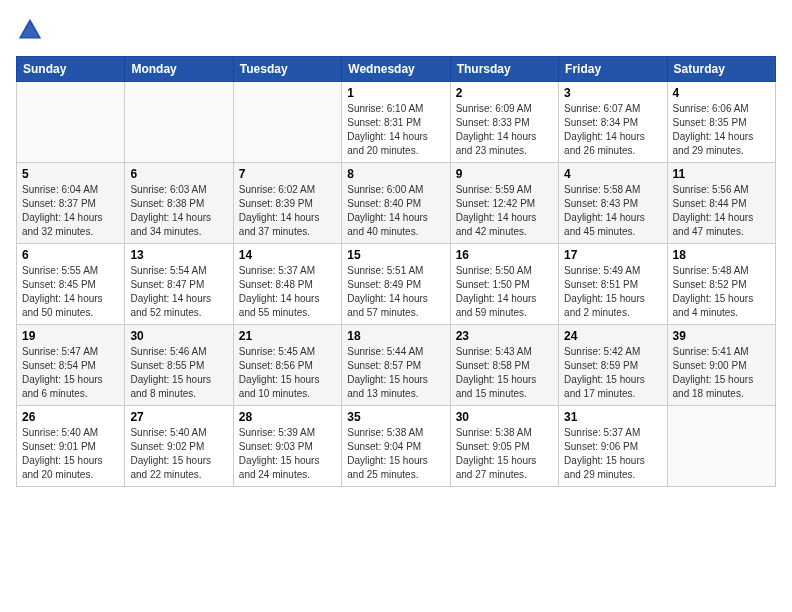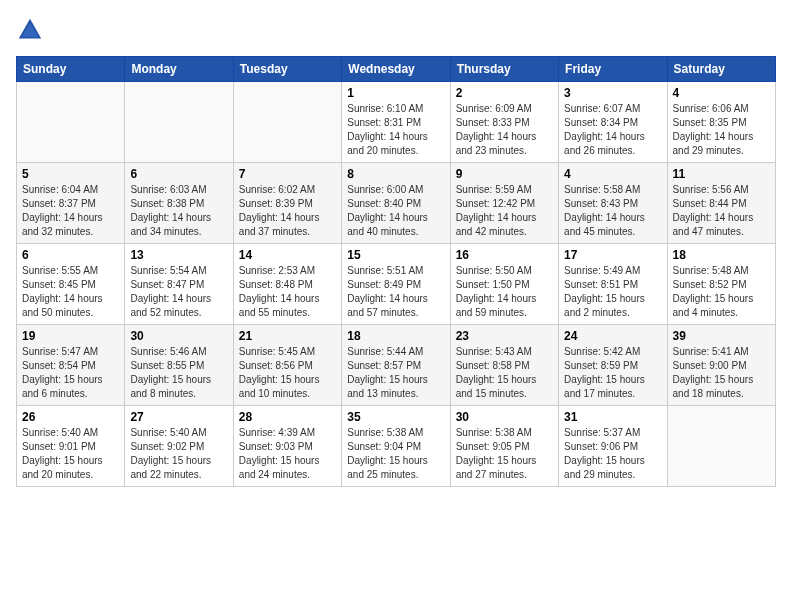--- a/index.html
+++ b/index.html
@@ -220,21 +220,21 @@
         </td>
         <td>
           <span class="day-num">13</span>
           <div class="day-info">Sunrise: 5:54 AM
 Sunset: 8:47 PM
 Daylight: 14 hours
 and 52 minutes.</div>
         </td>
         <td>
           <span class="day-num">14</span>
-          <div class="day-info">Sunrise: 2:53 AM
+          <div class="day-info">Sunrise: 5:37 AM
 Sunset: 8:48 PM
 Daylight: 14 hours
 and 55 minutes.</div>
         </td>
         <td>
           <span class="day-num">15</span>
           <div class="day-info">Sunrise: 5:51 AM
 Sunset: 8:49 PM
 Daylight: 14 hours
 and 57 minutes.</div>
@@ -322,21 +322,21 @@
         </td>
         <td>
           <span class="day-num">27</span>
           <div class="day-info">Sunrise: 5:40 AM
 Sunset: 9:02 PM
 Daylight: 15 hours
 and 22 minutes.</div>
         </td>
         <td>
           <span class="day-num">28</span>
-          <div class="day-info">Sunrise: 4:39 AM
+          <div class="day-info">Sunrise: 5:39 AM
 Sunset: 9:03 PM
 Daylight: 15 hours
 and 24 minutes.</div>
         </td>
         <td>
           <span class="day-num">35</span>
           <div class="day-info">Sunrise: 5:38 AM
 Sunset: 9:04 PM
 Daylight: 15 hours
 and 25 minutes.</div>

